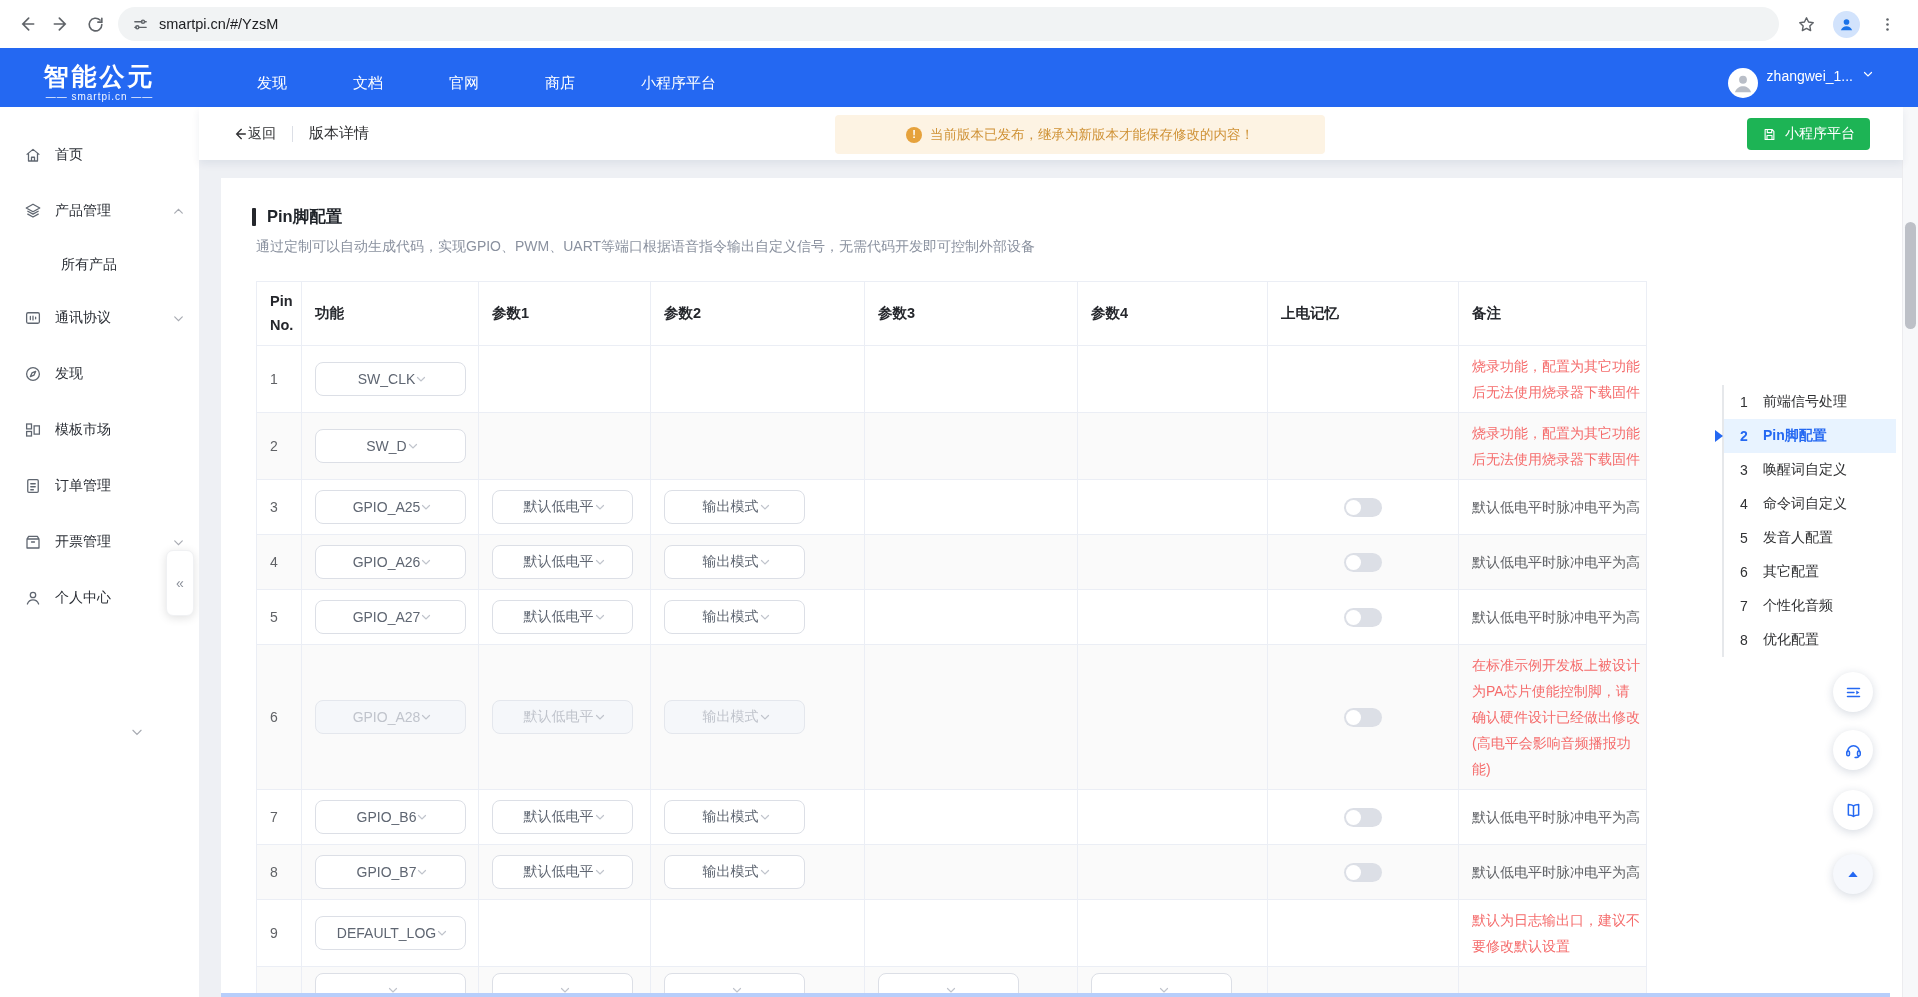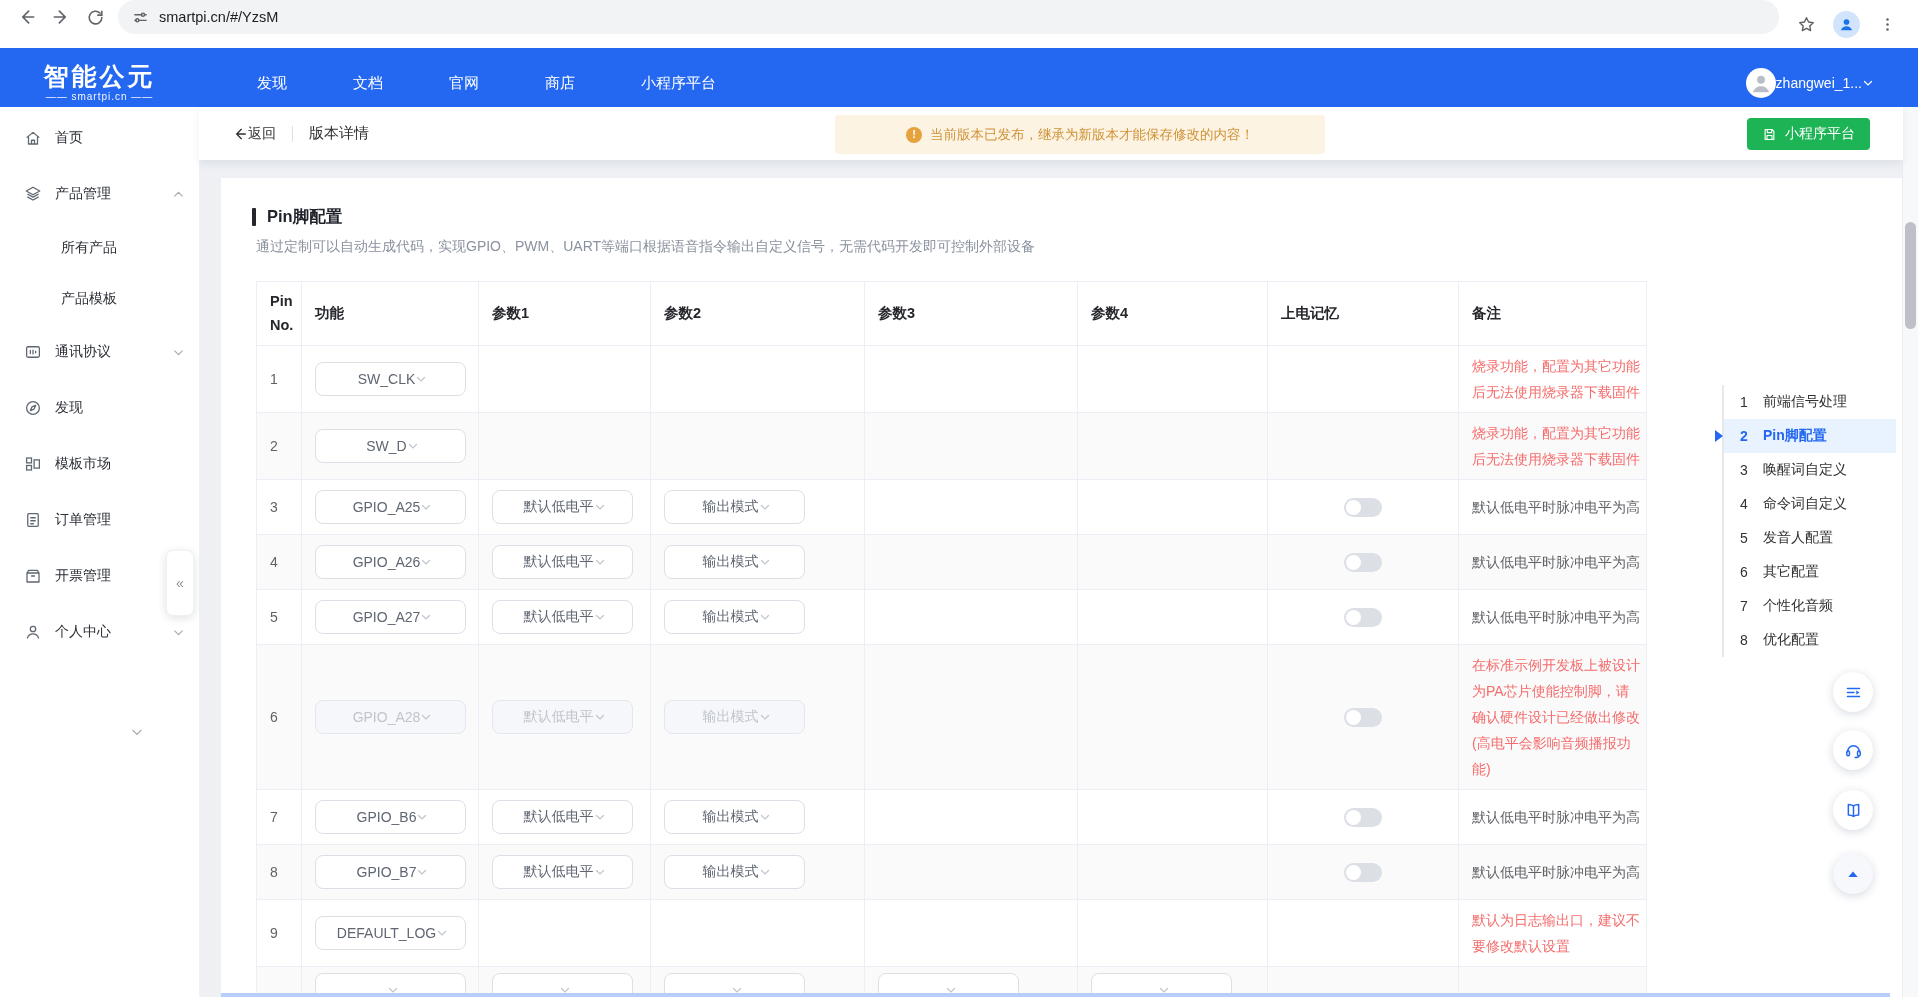--- a/index.html
+++ b/index.html
@@ -1,40 +1,40 @@
 <!DOCTYPE html>
 <html><head>
 <meta charset="utf-8">
 <style>
   html,body{margin:0;padding:0}
   body{width:1918px;height:997px;overflow:hidden;position:relative;background:#fff;
        font-family:"Liberation Sans","DejaVu Sans",sans-serif;-webkit-font-smoothing:antialiased}
   svg{display:block}
 
   
-  .chrome{position:absolute;left:0;top:0;right:0;height:48px;background:#fff;display:flex;padding:0 10px;box-sizing:border-box}
+  .chrome{position:absolute;left:0;top:0;right:0;height:48px;background:#fff;display:flex;align-items:center;padding:0 10px;box-sizing:border-box}
   .cbtn{width:34px;height:34px;border-radius:50%;display:flex;align-items:center;justify-content:center;color:#5f6368}
   .urlpill{flex:1;height:34px;background:#f1f3f4;border-radius:17px;margin:0 10px 0 6px;display:flex;align-items:center;gap:10px;padding:0 14px;box-sizing:border-box}
   .urltext{font-size:14.5px;color:#202124}
   .chrome-right{display:flex;align-items:center;gap:10px;padding-right:4px}
   .chrome-avatar{width:27px;height:27px;border-radius:50%;background:#d2e3fc;display:flex;align-items:center;justify-content:center;color:#1a73e8}
 
   
   .bluenav{position:absolute;left:0;top:48px;right:0;height:70px;background:#2468f2;display:flex;align-items:center;color:#fff}
   .logo{width:199px;text-align:center;line-height:1}
   .logo-cn{font-size:25px;font-weight:800;letter-spacing:3px}
   .logo-sub{font-size:10px;margin-top:3px;opacity:.95;letter-spacing:1px}
   .nlinks{display:flex;gap:66px;margin-left:58px}
   .nlink{font-size:15px;color:#fff;cursor:pointer;white-space:nowrap}
-  .tn-user{margin-left:auto;margin-right:44px;display:flex;align-items:center;gap:0}
+  .tn-user{margin-left:auto;margin-right:44px;display:flex;gap:9px}
   .tn-av{width:30px;height:30px;border-radius:50%;background:#fff;display:flex;align-items:center;justify-content:center;color:#b9bec7}
   .tn-name{font-size:14px}
 
   
-  .sidebar{position:absolute;left:0;top:107px;width:199px;bottom:0;background:#fff;padding-top:3px;box-sizing:border-box}
+  .sidebar{position:absolute;left:0;top:107px;width:199px;bottom:0;background:#fff;padding-top:20px;box-sizing:border-box}
   .s-item{height:56px;display:flex;align-items:center;gap:13px;padding:0 14px 0 24px;font-size:14px;color:#2b2f36;cursor:pointer}
   .s-item.sub{height:51px;padding-left:61px}
   .sic{width:18px;height:18px;color:#5f6670;flex:0 0 auto}
   .s-chev{margin-left:auto;color:#a8abb2}
   .collapse-pill{position:absolute;left:166px;top:443px;width:26px;height:64px;background:#fff;border:1px solid #f0f1f3;border-radius:7px;
      box-shadow:0 2px 10px rgba(0,0,0,.12);display:flex;align-items:center;justify-content:center;color:#8a8f99;font-size:14px;cursor:pointer}
   .s-overflow{position:absolute;left:130px;top:618px;color:#a8abb2}
 
   
   .main{position:absolute;left:199px;top:107px;right:0;bottom:0;background:#eef0f4}
@@ -185,25 +185,20 @@
     <span class="slabel">产品管理</span>
     <span class="s-chev">
           <svg width="13" height="13" viewBox="0 0 24 24" fill="none" stroke="currentColor" stroke-width="2.2">
             <path d="M5 15l7-7 7 7" stroke-linecap="round"></path>
           </svg>
         </span>
   </div>
       <div class="s-item sub">
 
     <span class="slabel">所有产品</span>
-
-  </div>
-      <div class="s-item sub">
-
-    <span class="slabel">产品模板</span>
 
   </div>
       <div class="s-item">
     <span class="sic">
           <svg width="18" height="18" viewBox="0 0 24 24" fill="none" stroke="currentColor" stroke-width="1.7">
             <rect x="3.5" y="5" width="17" height="14" rx="2"></rect>
             <path d="M8.5 10v4M12 9.5v5M15.5 11v2" stroke-linecap="round"></path>
           </svg>
         </span>
     <span class="slabel">通讯协议</span>

